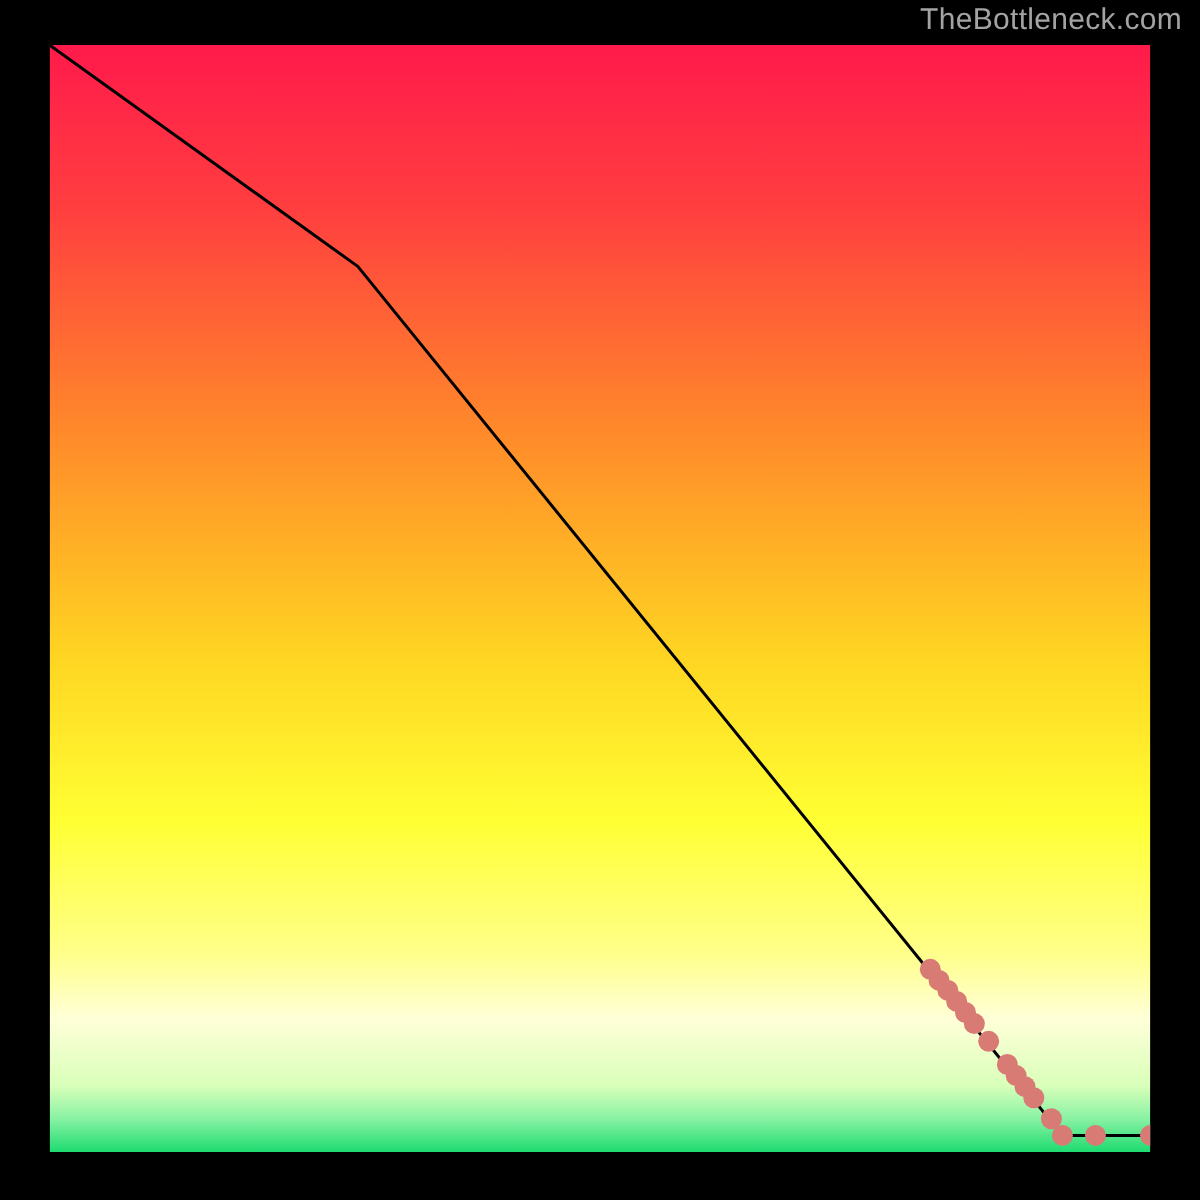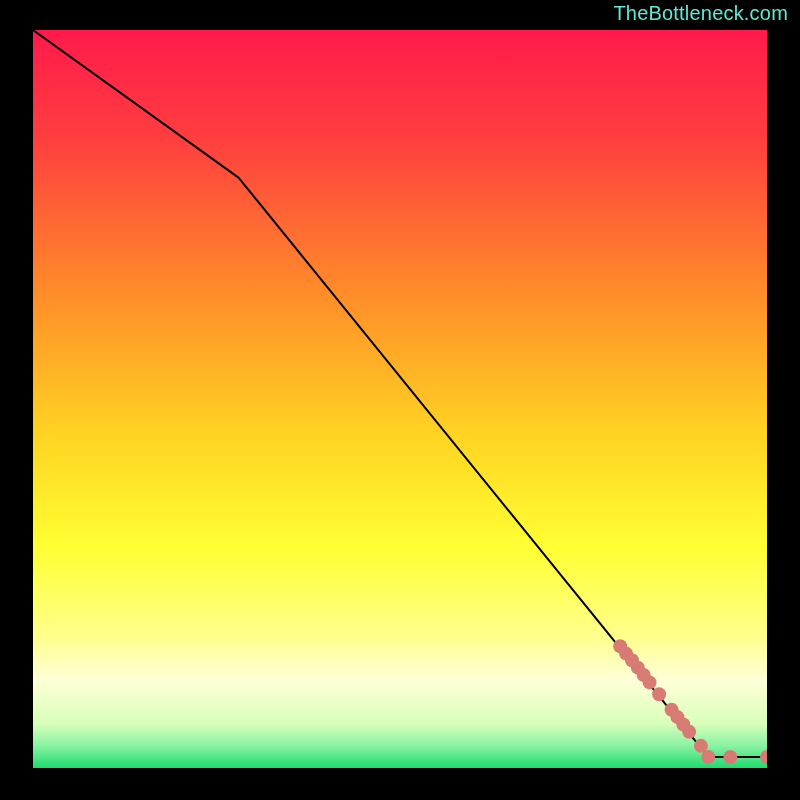--- a/index.html
+++ b/index.html
@@ -8,21 +8,21 @@
     height: 800px;
     background: #000;
     position: relative;
     font-family: Arial, Helvetica, sans-serif;
     overflow: hidden;
   }
   .attribution {
     position: absolute;
     top: 2px;
     right: 12px;
-    color: #5eead4;
+    color: #a3a3a3;
     font-size: 20px;
     font-weight: 400;
     letter-spacing: 0.2px;
   }
   .plot-frame {
     position: absolute;
     left: 33px;
     top: 30px;
     width: 734px;
     height: 738px;

